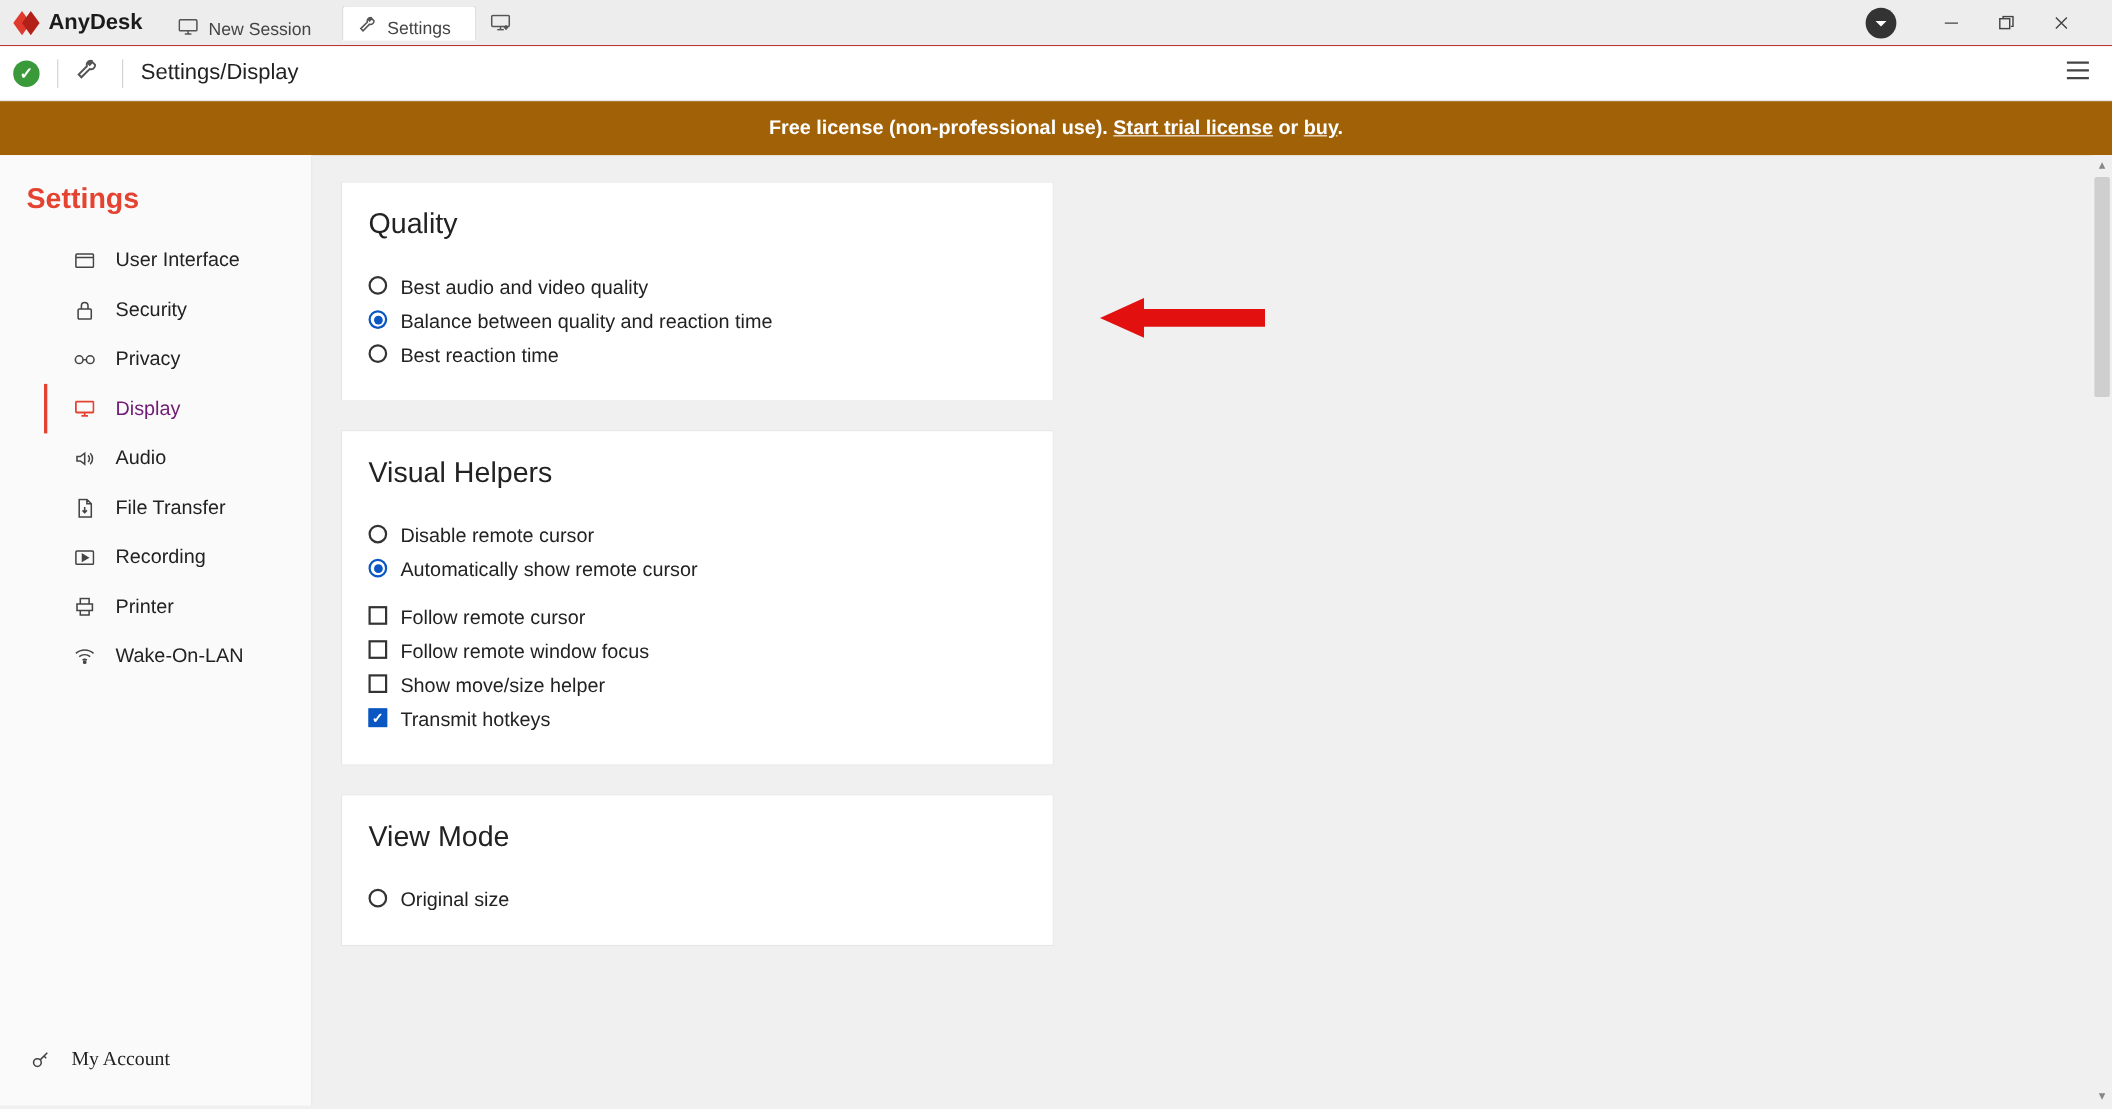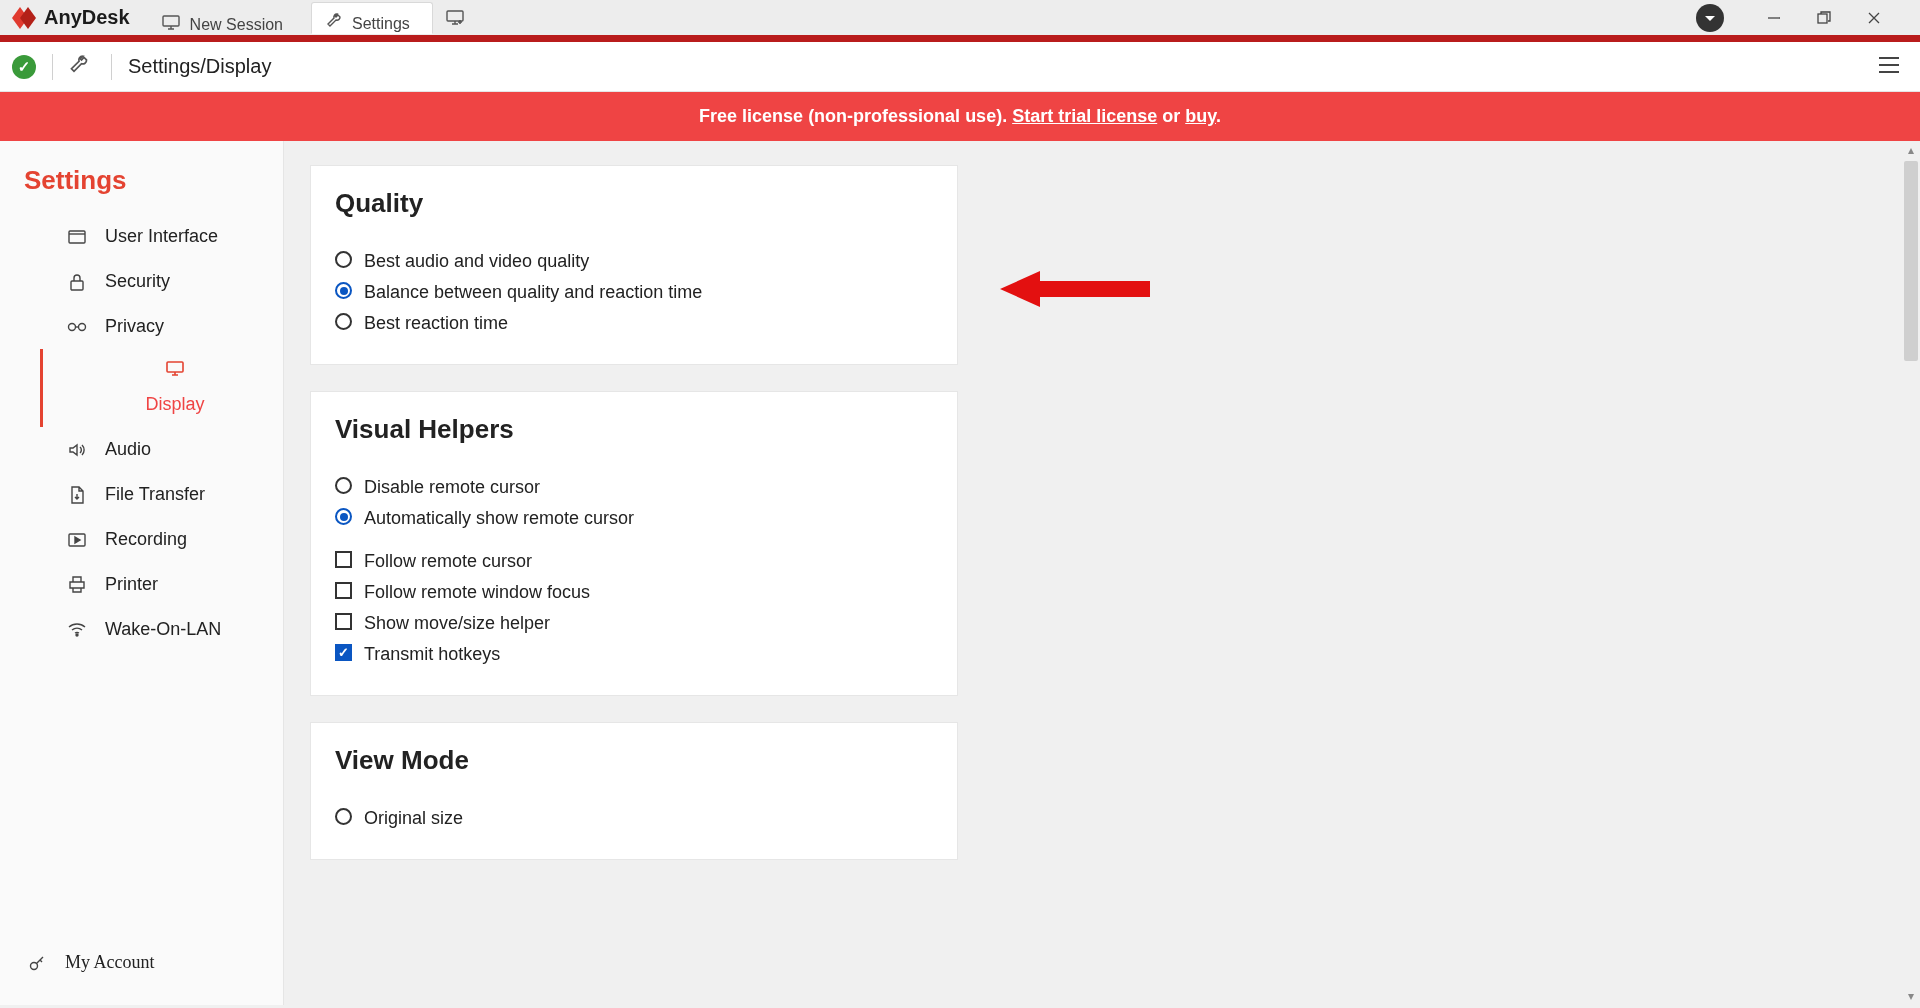--- a/index.html
+++ b/index.html
@@ -11,21 +11,21 @@
   height: 1008px;
   overflow: hidden;
   transform-origin: top left;
   
 }
 
 
 .titlebar {
   height: 42px;
   background: #ededed;
-  border-bottom: 7px solid #b91c1c;
+  border-bottom: 1px solid #b91c1c;
   display: flex;
   align-items: center;
   padding: 0 6px;
 }
 .logo-wrap { display:flex; align-items:center; gap:6px; margin-right:18px; margin-left:6px;}
 .logo-icon svg { display:block; }
 .app-name { font-weight:700; font-size:20px; color:#1b1b1b; }
 
 .tab {
   height: 32px;
@@ -67,21 +67,21 @@
   font-size:15px; font-weight:700;
 }
 .tool-divider { width:1px;height:26px;background:#d0d0d0; margin:0 16px;}
 .wrench-icon { color:#555; margin-right:6px;}
 .breadcrumb { font-size:20px; font-weight:500; color:#222; }
 .toolbar-spacer{flex:1;}
 .menu-btn { margin-right:8px; color:#444; }
 
 
 .banner{
-  background:#ef4444;
+  background:#a16207;
   color:#fff;
   font-size:18px;
   font-weight:600;
   text-align:center;
   padding:14px 0;
 }
 .banner a { color:#fff; text-decoration:underline; cursor:pointer;}
 
 
 .main {
@@ -103,21 +103,21 @@
 }
 .sidebar-items { flex:1;padding-left:40px; }
 .sidebar-item {
   display:flex; align-items:center; gap:18px;
   padding: 12px 0 12px 24px;
   font-size:18px; color:#222;
   cursor:pointer;
   border-left:3px solid transparent;
 }
 .sidebar-item .sicon { width:20px; color:#444; display:flex; justify-content:center;}
-.sidebar-item.active { color:#ef4444; border-left:3px solid #e44331;flex-direction:column; }
+.sidebar-item.active { color:#701a75; border-left:3px solid #e44331; }
 .sidebar-item.active .sicon { color:#e44331; }
 .sidebar-bottom { margin-top:auto; padding-bottom:20px;font-family:Liberation Serif, serif;}
 
 
 .content-wrap {
   flex:1;
   position:relative;
   overflow:auto;
 }
 .content {
@@ -125,21 +125,21 @@
 }
 .card {
   width: 648px;
   background:#fff;
   border:1px solid #e6e6e6;
   margin-bottom:26px;
   padding: 22px 24px 26px 24px;
 }
 .card h2 {
   font-size:26px;
-  font-weight:700;
+  font-weight:400;
   color:#222;
   margin-bottom: 28px;
 }
 .opt {
   display:flex; align-items:flex-start; gap:12px;
   font-size:18px; color:#222;
   padding: 4px 0;
   cursor:pointer;
 }
 .opt + .opt { margin-top:2px; }

